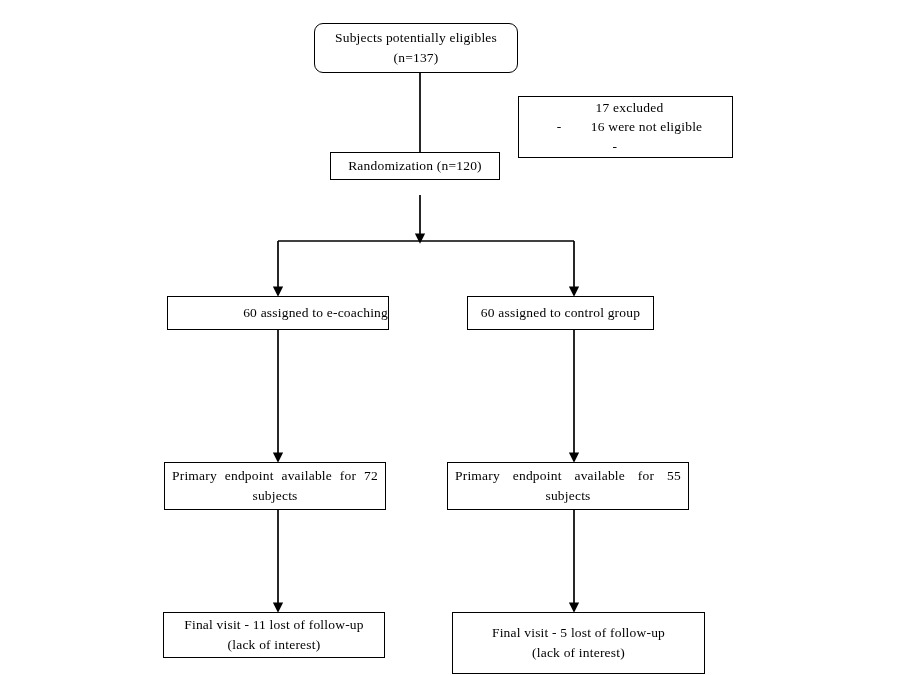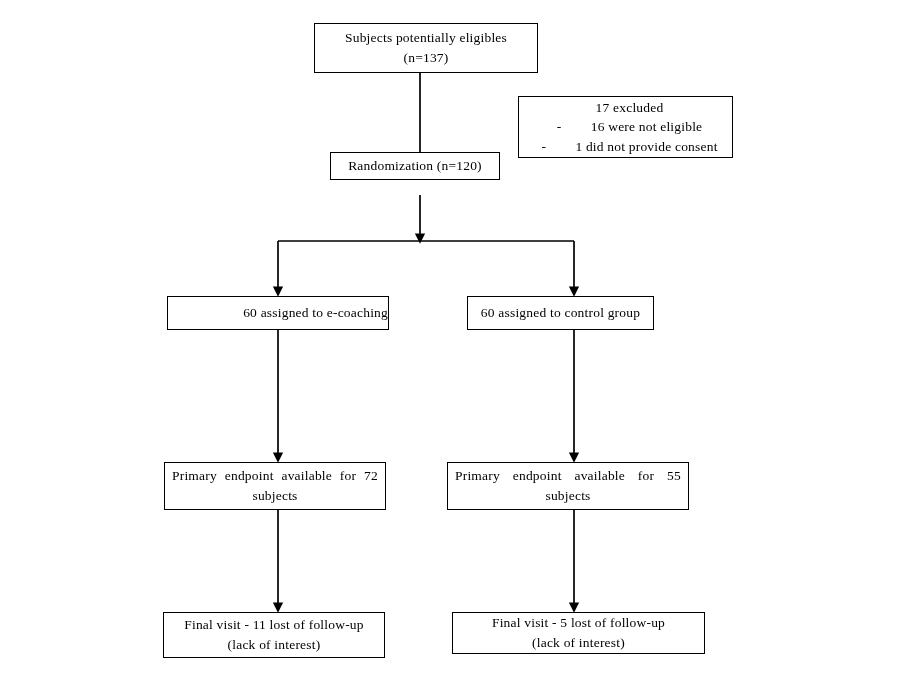--- a/index.html
+++ b/index.html
@@ -37,31 +37,31 @@
     font-size: 13.5px;
     line-height: 1.45;
     letter-spacing: 0.2px;
     z-index: 2;
   }
   .node .line {
     white-space: nowrap;
   }
 
   
-  #node-eligible   { left: 314px; top: 23px;  width: 224px; height: 50px; }
+  #node-eligible   { left: 314px; top: 23px;  width: 204px; height: 50px; border-radius: 9px; }
   #node-excluded   { left: 518px; top: 96px;  width: 215px; height: 62px;
                      align-items: center; justify-content: center;
                      text-align: left; padding: 4px 0 4px 8px; }
   #node-random     { left: 330px; top: 152px; width: 170px; height: 28px; }
   #node-assign-e   { left: 167px; top: 296px; width: 222px; height: 34px; align-items: flex-end; }
   #node-assign-c   { left: 467px; top: 296px; width: 187px; height: 34px; }
   #node-endpoint-e { left: 164px; top: 462px; width: 222px; height: 48px; }
   #node-endpoint-c { left: 447px; top: 462px; width: 242px; height: 48px; }
   #node-final-e    { left: 163px; top: 612px; width: 222px; height: 46px; }
-  #node-final-c    { left: 452px; top: 612px; width: 253px; height: 42px; }
+  #node-final-c    { left: 452px; top: 612px; width: 253px; height: 62px; }
 
   
   .just-wrap { width: 100%; padding: 0 7px; box-sizing: border-box; }
   .just-wrap .line-just {
     display: flex;
     justify-content: space-between;
     white-space: nowrap;
     text-align: center;
   }
   .just-wrap .line-center { text-align: center; }
@@ -108,21 +108,20 @@
   </div>
 
   <div class="node" id="node-excluded">
     <div class="excl-head">17 excluded</div>
     <div class="excl-item">
       <span class="excl-dash">-</span>
       <span>16 were not  eligible</span>
     </div>
     <div class="excl-item">
       <span class="excl-dash">-</span>
-      <span>1 did not provide  consent</span>
     </div>
   </div>
 
   <div class="node" id="node-random">
     <div class="line">Randomization  (n=120)</div>
   </div>
 
   <div class="node" id="node-assign-e">
     <div class="line">60 assigned  to e-coaching</div>
   </div>

